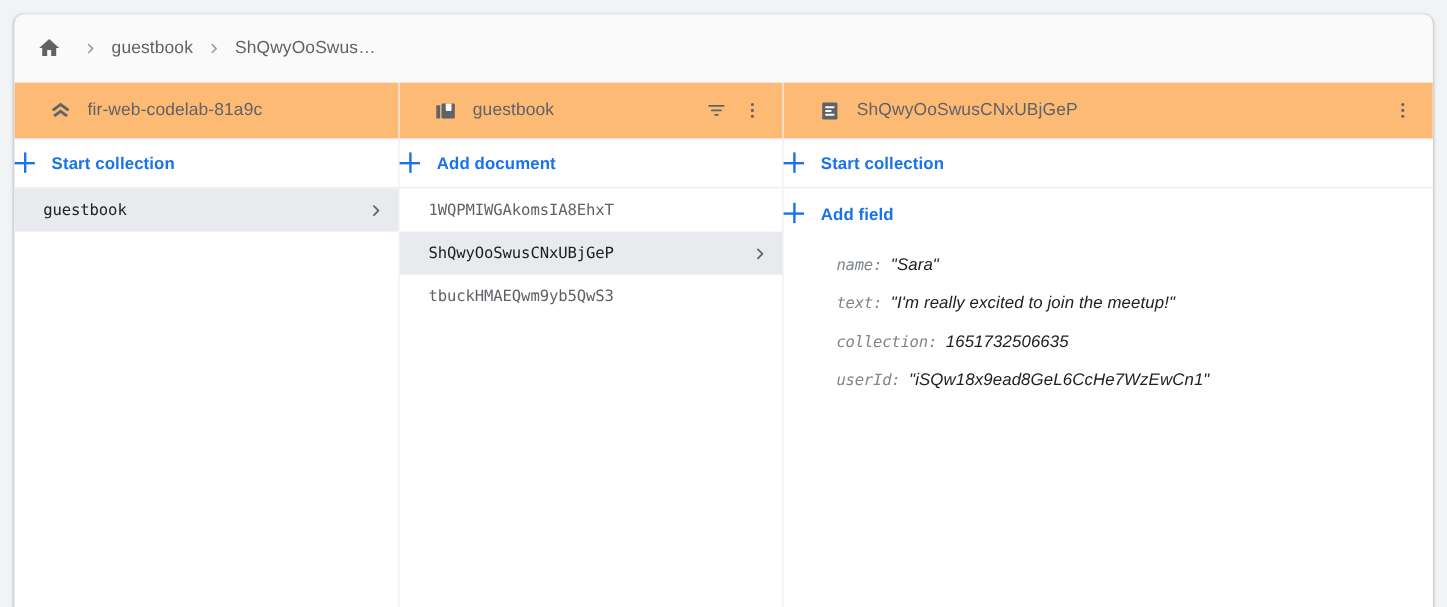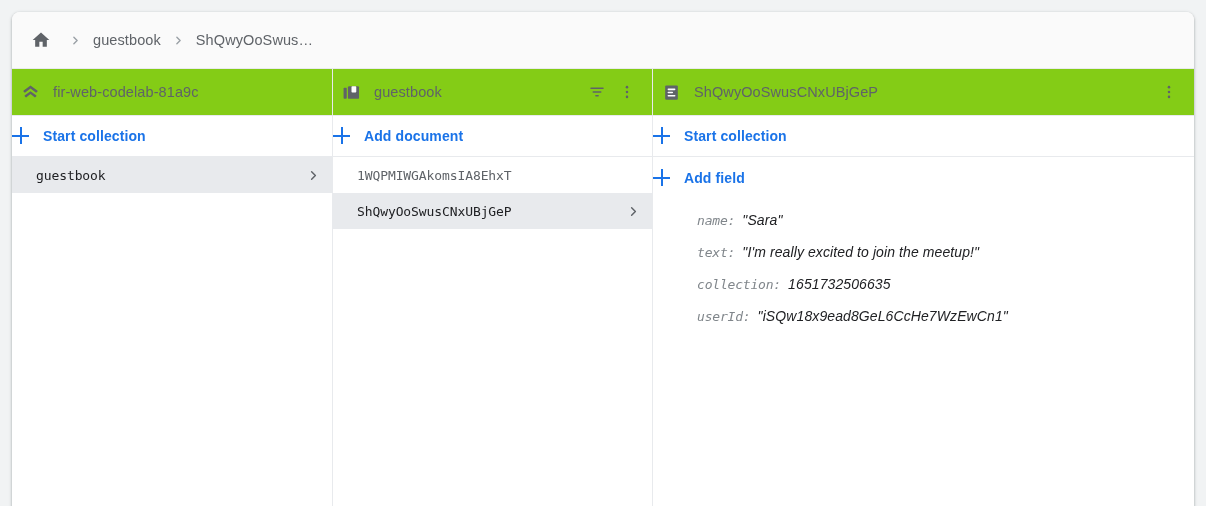--- a/index.html
+++ b/index.html
@@ -79,25 +79,25 @@
     min-height: 0;
     background: #fff;
   }
   .col-1 { width: 320px; border-right: 1px solid #e8eaed; }
   .col-2 { width: 319px; border-right: 1px solid #e8eaed; }
   .col-3 { flex: 1; }
 
   .col-header {
     height: 47px;
     min-height: 47px;
-    background: #84cc16;
+    background: #fdba74;
     border-bottom: 1px solid #e8eaed;
     display: flex;
     align-items: center;
-    padding: 0 12px 0 8px;
+    padding: 0 12px 0 28px;
     box-sizing: border-box;
   }
   .col-header-icon {
     width: 20px;
     height: 20px;
     margin-right: 13px;
     display: flex;
     align-items: center;
     justify-content: center;
     flex-shrink: 0;
@@ -331,20 +331,23 @@
           <span class="list-row-label">1WQPMIWGAkomsIA8EhxT</span>
         </div>
         <div class="list-row selected">
           <span class="list-row-label">ShQwyOoSwusCNxUBjGeP</span>
           <span class="row-chevron">
             <svg width="15" height="15" viewBox="0 0 24 24" fill="none" stroke="#5f6368" stroke-width="2.3" stroke-linecap="round" stroke-linejoin="round">
                 <path d="M9 18l6-6-6-6"></path>
               </svg>
           </span>
         </div>
+        <div class="list-row">
+          <span class="list-row-label">tbuckHMAEQwm9yb5QwS3</span>
+        </div>
       </div>
     </div>
 
     <div class="col col-3">
       <div class="col-header">
         <span class="col-header-icon">
           <svg width="19" height="19" viewBox="0 0 24 24" aria-hidden="true">
             <rect x="4" y="3" width="16" height="18" rx="1.5" fill="#5f6368"></rect>
             <rect x="7" y="7" width="10" height="2" rx="1" fill="#ffffff"></rect>
             <rect x="7" y="11" width="7" height="2" rx="1" fill="#ffffff"></rect>

